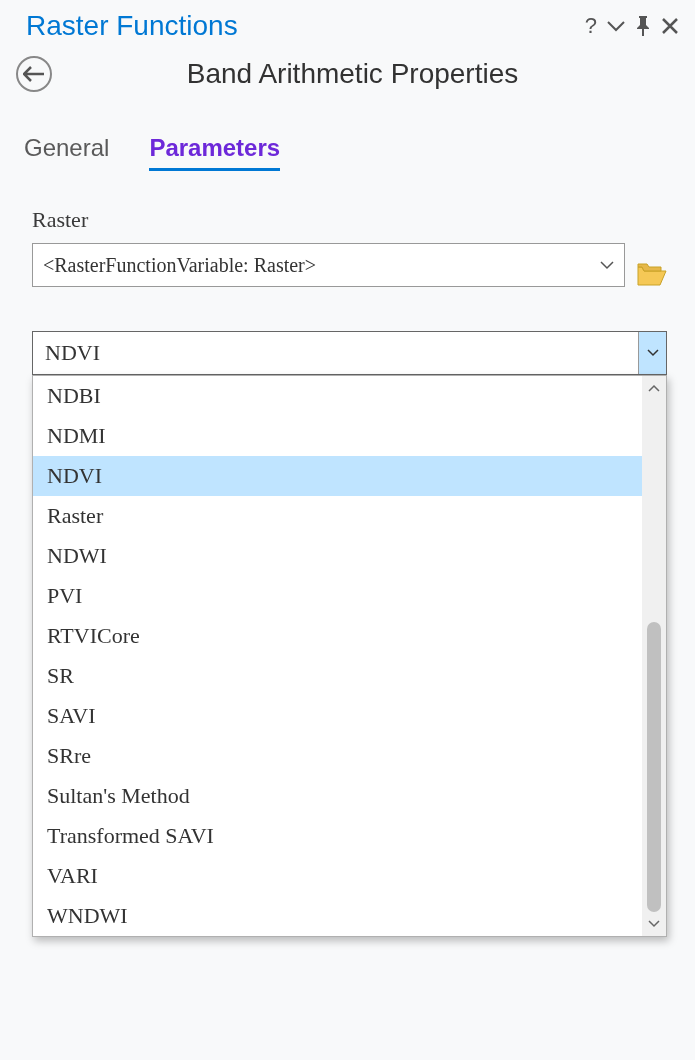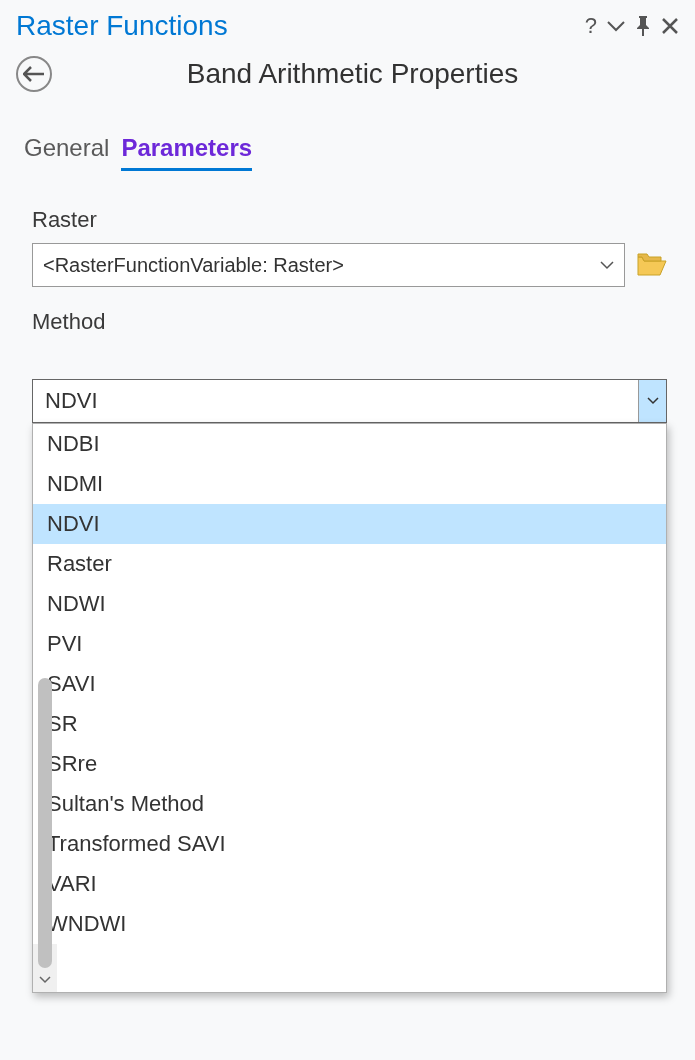--- a/index.html
+++ b/index.html
@@ -14,20 +14,21 @@
     .panel-header {
       display: flex;
       align-items: center;
       padding: 10px 16px 6px 16px;
     }
     .panel-title {
       color: #0078d4;
       font-size: 28px;
       font-weight: 400;
       flex: 1;
+      margin-left: 10px;
     }
     .panel-controls {
       display: flex;
       align-items: center;
       gap: 10px;
       color: #555;
     }
     .panel-controls span { cursor: pointer; font-size: 22px; line-height: 1; }
     .subheader {
       display: flex;
@@ -47,47 +48,48 @@
     }
     .subtitle {
       font-size: 28px;
       color: #323232;
       flex: 1;
       text-align: center;
       margin-right: 40px;
     }
     .tabs {
       display: flex;
-      gap: 12px;
+      gap: 40px;
       padding: 0 24px;
       border-bottom: none;
       margin-top: 18px;
     }
     .tab {
       font-size: 24px;
       color: #5a5a5a;
       padding: 4px 0 6px 0;
       cursor: pointer;
     }
     .tab.active {
       color: #6d28d9;
       font-weight: 600;
       border-bottom: 3px solid #0078d4;
     }
     .form-area {
       padding: 36px 28px 0 32px;
+      font-family: Liberation Serif, serif;
     }
     .field-label {
       font-size: 22px;
       color: #3a3a3a;
       margin-bottom: 10px;
     }
     .raster-row {
       display: flex;
-      align-items: center;
+      align-items: flex-end;
       gap: 12px;
       margin-bottom: 22px;
     }
     .select-box {
       flex: 1;
       border: 1px solid #999;
       background: #fff;
       height: 44px;
       display: flex;
       align-items: center;
@@ -131,21 +133,20 @@
     }
     .dropdown-list {
       position: absolute;
       top: 44px;
       left: 0;
       right: 0;
       background: #fff;
       border: 1px solid #b0b0b0;
       box-shadow: 2px 4px 8px rgba(0,0,0,0.25);
       display: flex;
-      flex-direction: column;
     }
     .dd-items {
       flex: 1;
       overflow: hidden;
     }
     .dd-item {
       padding: 7px 14px;
       font-size: 22px;
       color: #333;
       cursor: pointer;
@@ -233,41 +234,41 @@
       </span>
     </div>
     <span>
       <svg class="folder-icon" width="30" height="24" viewBox="0 0 30 24">
         <path d="M1 4 L1 22 L23 22 L29 8 L7 8 L5 4 Z" fill="#f5c856" stroke="#c9a227" stroke-width="1"></path>
         <path d="M1 4 L5 4 L7 8 L24 8 L24 4 L12 4 L10 1 L1 1 Z" fill="#e6b84a" stroke="#c9a227" stroke-width="1"></path>
       </svg>
     </span>
   </div>
 
-  <div class="field-label">Method</div>
   <div class="method-wrap">
     <div class="method-select">
       <span>NDVI</span>
       <span class="dd-btn">
         <svg width="12" height="8" viewBox="0 0 12 8">
             <path d="M1 1 L6 6 L11 1" fill="none" stroke="#333" stroke-width="1.5"></path>
           </svg>
       </span>
     </div>
 
     <div class="dropdown-list">
       <div class="dd-items" id="dd-items">
           <div class="dd-item">NDBI</div>
           <div class="dd-item">NDMI</div>
           <div class="dd-item selected">NDVI</div>
           <div class="dd-item">Raster</div>
           <div class="dd-item">NDWI</div>
           <div class="dd-item">PVI</div>
+          <div class="dd-item">RTVICore</div>
+          <div class="dd-item">SR</div>
           <div class="dd-item">SAVI</div>
-          <div class="dd-item">SR</div>
           <div class="dd-item">SRre</div>
           <div class="dd-item">Sultan's Method</div>
           <div class="dd-item">Transformed SAVI</div>
           <div class="dd-item">VARI</div>
           <div class="dd-item">WNDWI</div>
         </div>
       <div class="dd-scrollbar">
         <div class="dd-scroll-up">
           <svg width="12" height="8" viewBox="0 0 12 8">
               <path d="M1 7 L6 2 L11 7" fill="none" stroke="#666" stroke-width="1.5"></path>

